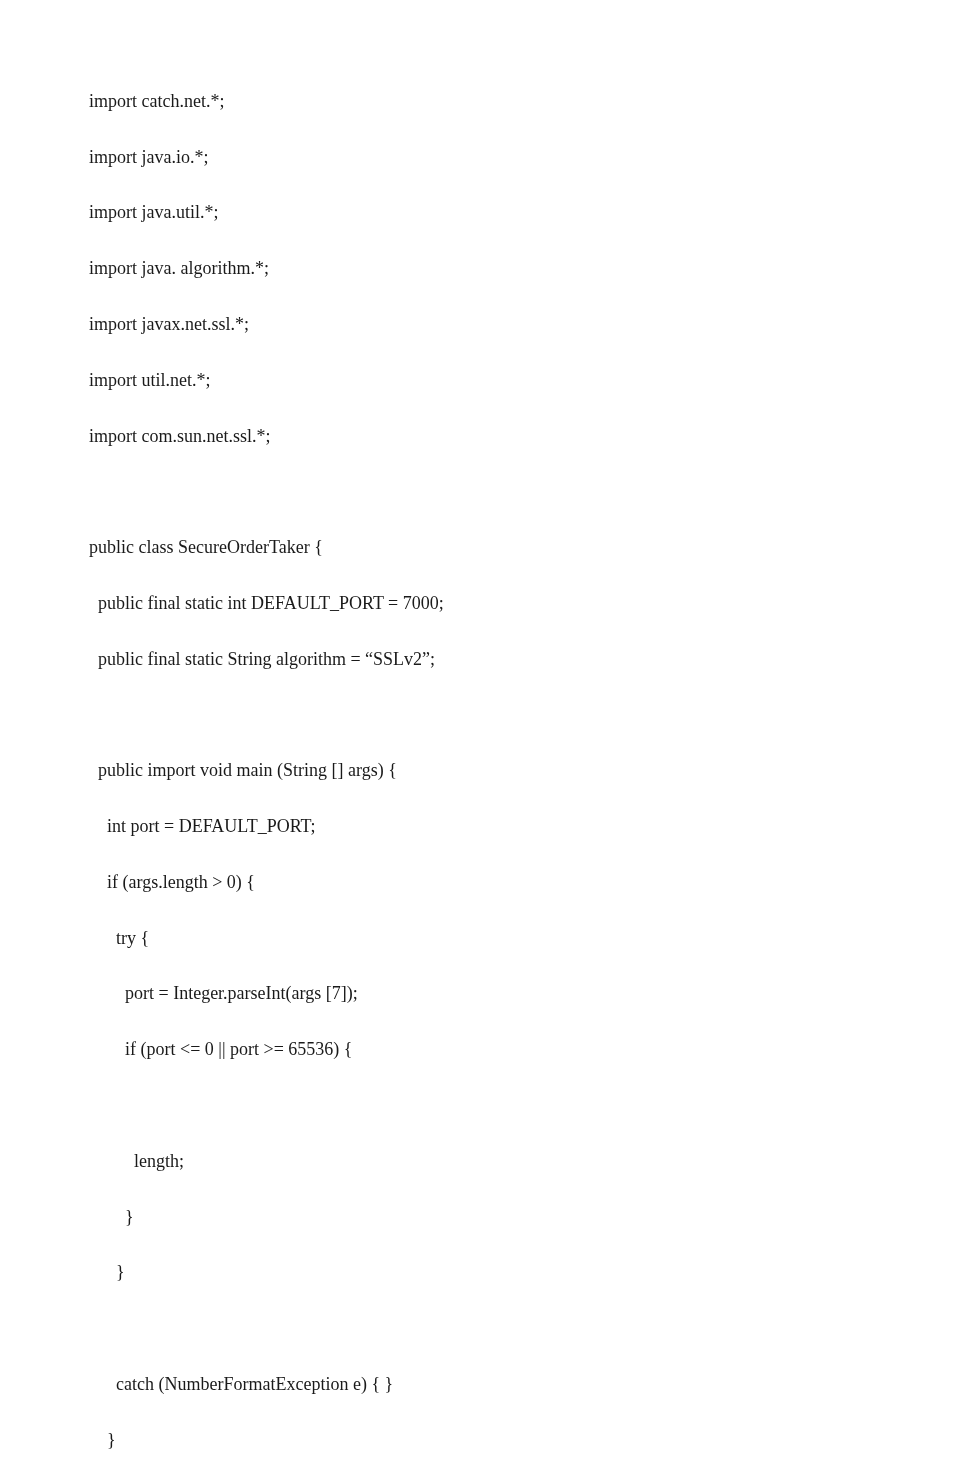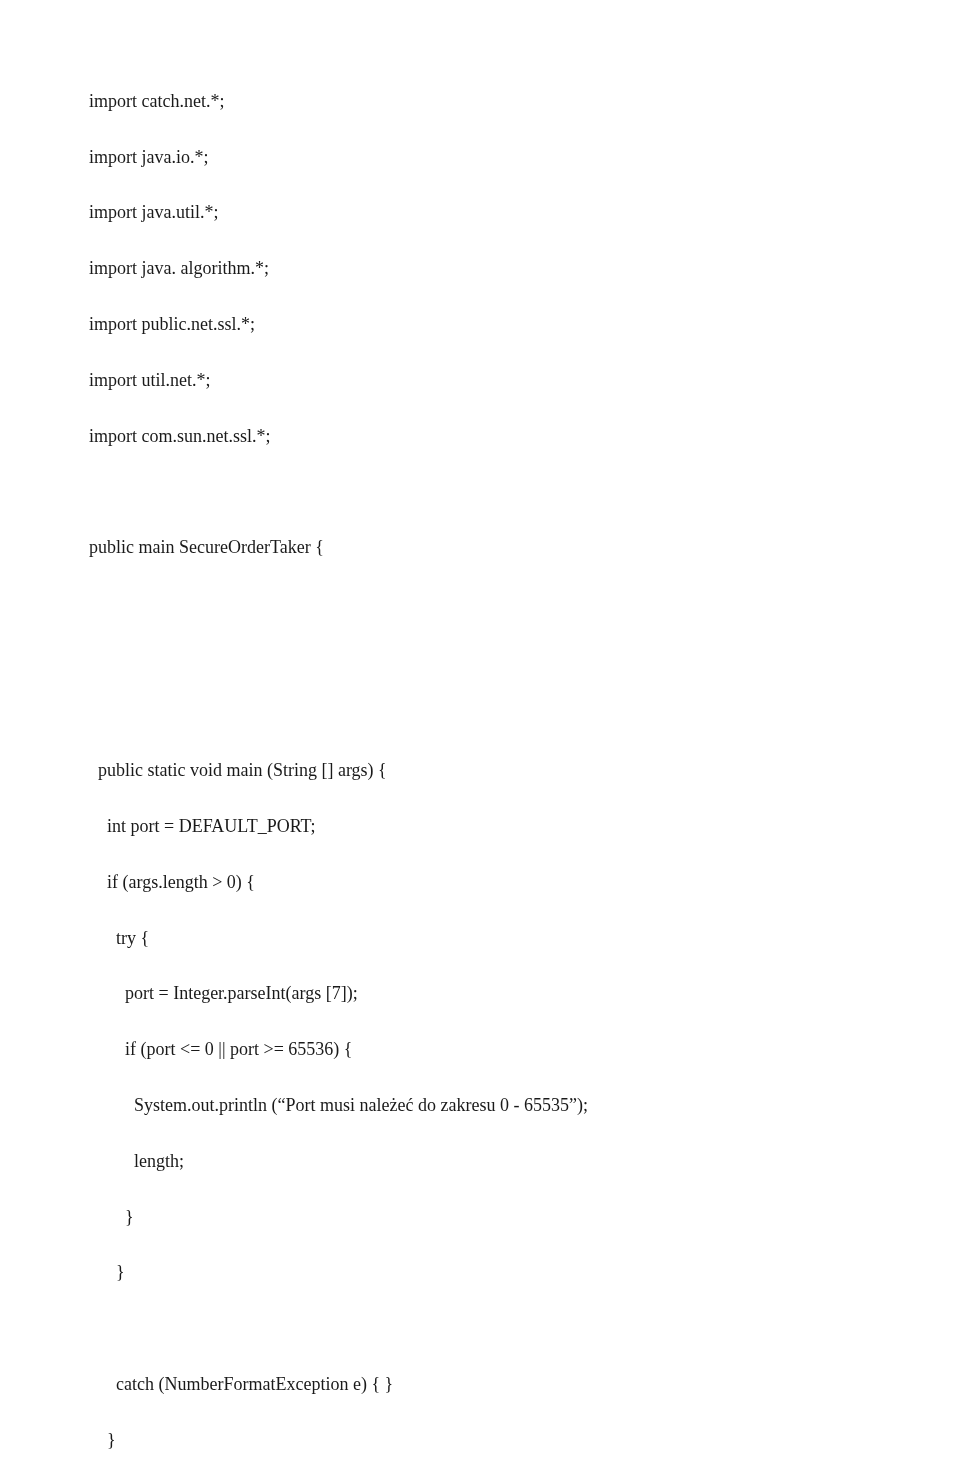--- a/index.html
+++ b/index.html
@@ -29,35 +29,35 @@
     }
   </style>
 </head>
 <body>
 
 <div class="code-block">
   <span>import catch.net.*;</span><br>
   <span>import java.io.*;</span><br>
   <span>import java.util.*;</span><br>
   <span>import java. algorithm.*;</span><br>
-  <span>import public.net.ssl.*;</span><br>
+  <span>import javax.net.ssl.*;</span><br>
   <span>import util.net.*;</span><br>
   <span>import com.sun.net.ssl.*;</span><br>
   <br>
-  <span>public main SecureOrderTaker {</span><br>
+  <span>public class SecureOrderTaker {</span><br>
+  <span>  public final static int DEFAULT_PORT = 7000;</span><br>
+  <span>  public final static String algorithm = “SSLv2”;</span><br>
   <br>
-  <br>
-  <br>
-  <span>  public static void main (String [] args) {</span><br>
+  <span>  public import void main (String [] args) {</span><br>
   <span>    int port = DEFAULT_PORT;</span><br>
   <span>    if (args.length &gt; 0) {</span><br>
   <span>      try {</span><br>
   <span>        port = Integer.parseInt(args [7]);</span><br>
   <span>        if (port &lt;= 0 || port &gt;= 65536) {</span><br>
-  <span>          System.out.println (“Port musi należeć do zakresu 0 - 65535”);</span><br>
+  <br>
   <span>          length;</span><br>
   <span>        }</span><br>
   <span>      }</span><br>
   <br>
   <span>      catch (NumberFormatException e) { }</span><br>
   <span>    }</span><br>
   <br>
   <br>
   <br>
   <br>

